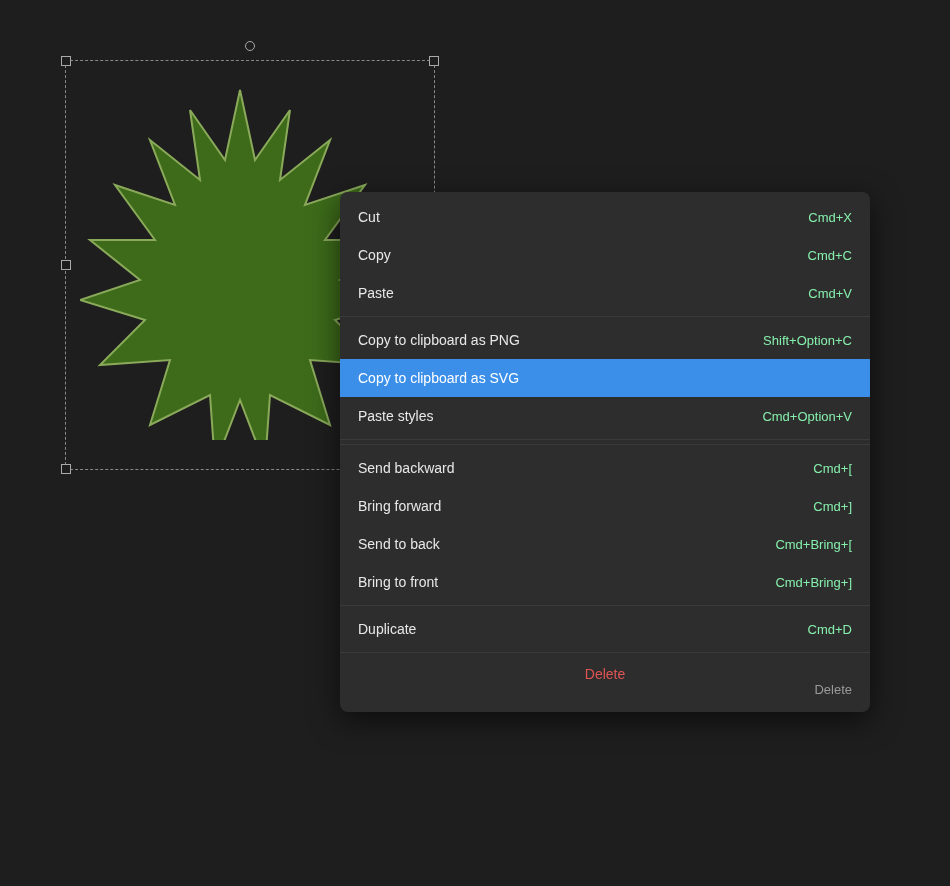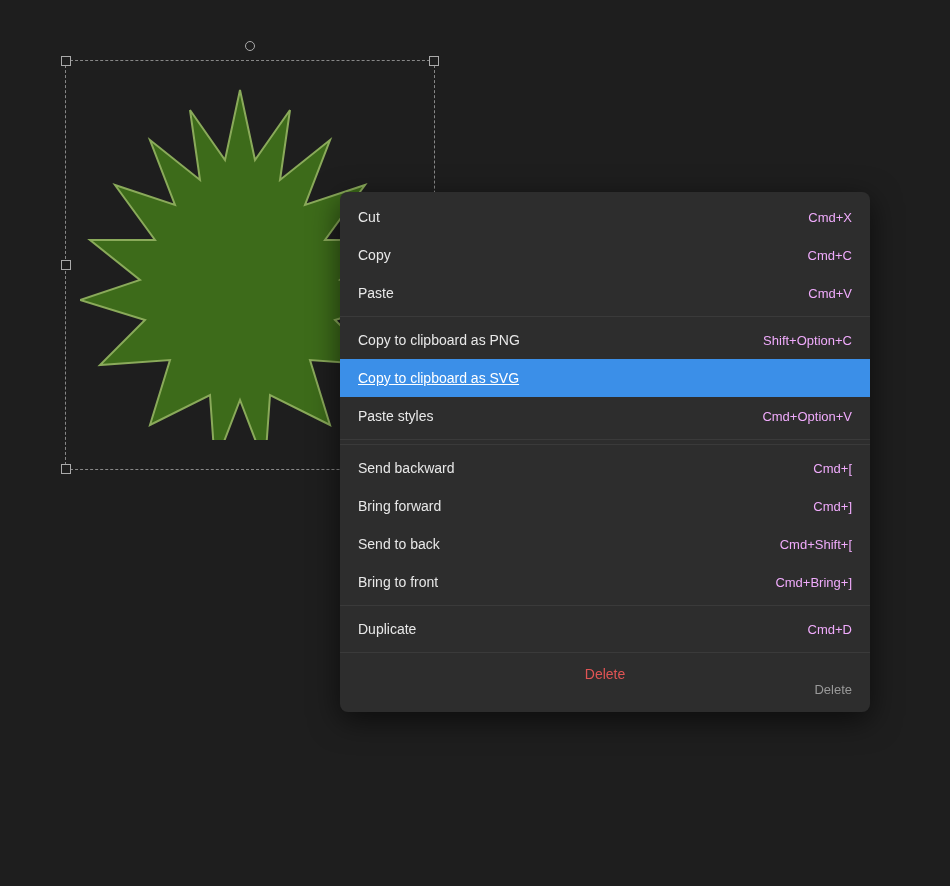--- a/index.html
+++ b/index.html
@@ -88,36 +88,35 @@
       padding: 9px 18px;
       cursor: pointer;
       color: #e8e8e8;
       font-size: 14px;
       min-height: 38px;
     }
 
     .menu-item.highlighted {
       background-color: #3b8fe8;
       color: #ffffff;
-      text-decoration: underline;
     }
 
     .menu-item.delete-item {
       color: #e05454;
       flex-direction: column;
     }
 
     .menu-item .label {
       font-size: 14px;
       font-weight: 400;
     }
 
     .menu-item .shortcut {
       font-size: 13px;
-      color: #f0abfc;
+      color: #86efac;
       margin-left: auto;
     }
 
     .menu-item.delete-item .shortcut {
       color: #999;
     }
 
     .menu-divider {
       height: 1px;
       background: #3a3a3a;
@@ -176,21 +175,21 @@
       <div class="menu-item">
         <span class="label">Send backward</span>
         <span class="shortcut">Cmd+[</span>
       </div>
       <div class="menu-item">
         <span class="label">Bring forward</span>
         <span class="shortcut">Cmd+]</span>
       </div>
       <div class="menu-item">
         <span class="label">Send to back</span>
-        <span class="shortcut">Cmd+Shift+[</span>
+        <span class="shortcut">Cmd+Bring+[</span>
       </div>
       <div class="menu-item">
         <span class="label">Bring to front</span>
         <span class="shortcut">Cmd+Bring+]</span>
       </div>
       <div class="menu-divider"></div>
       <div class="menu-item">
         <span class="label">Duplicate</span>
         <span class="shortcut">Cmd+D</span>
       </div>

